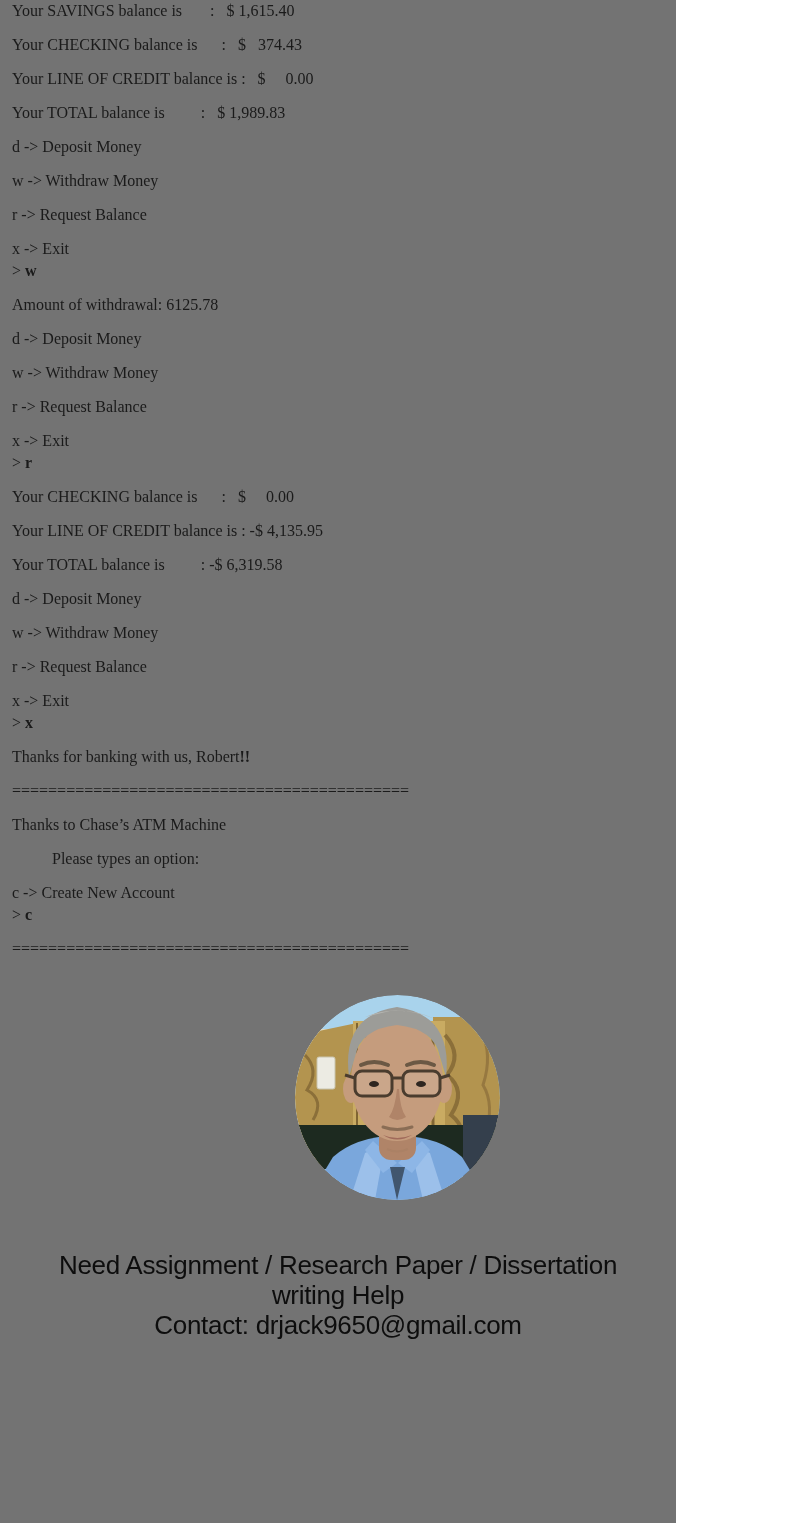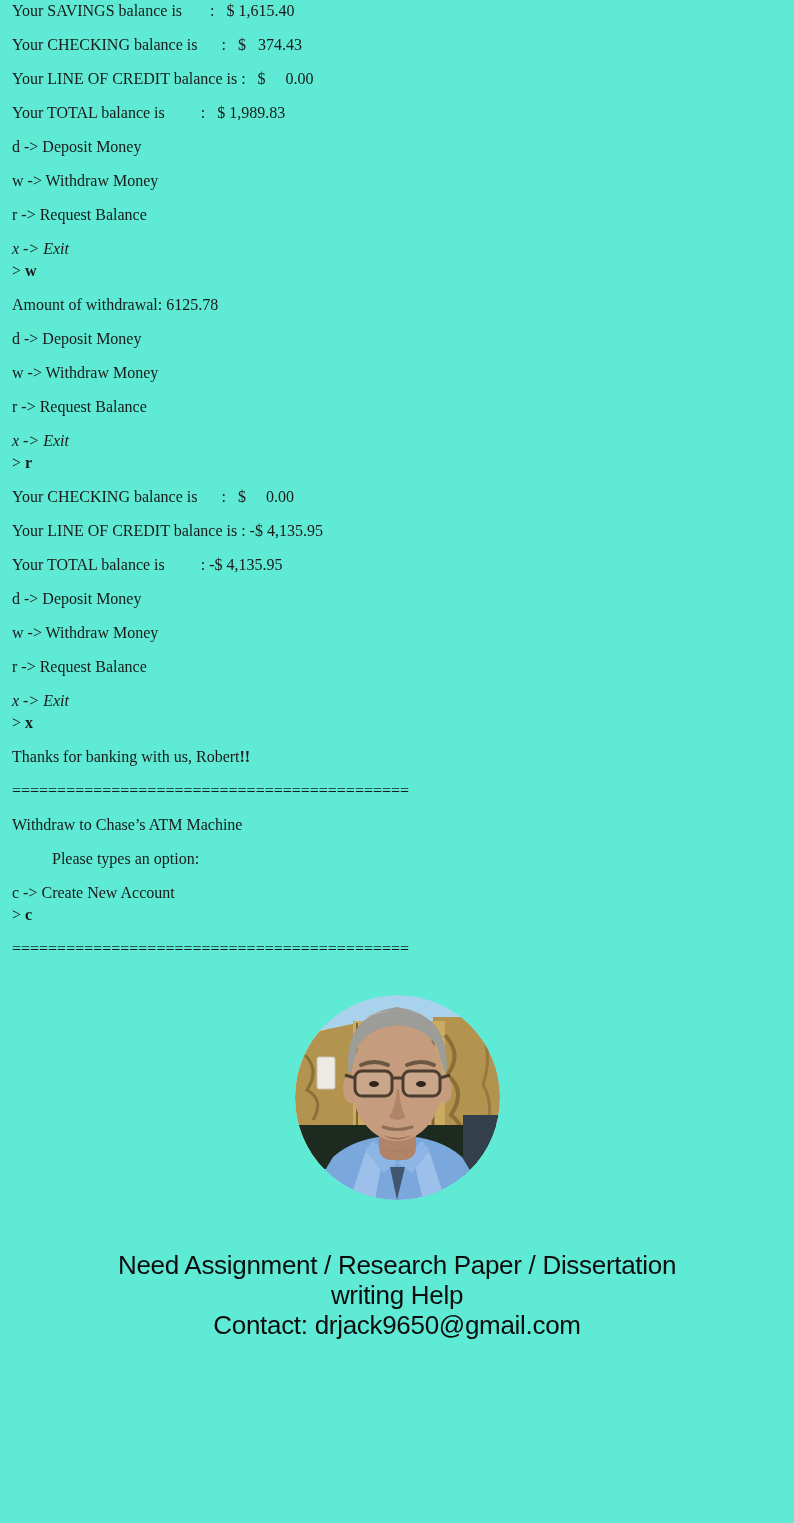--- a/index.html
+++ b/index.html
@@ -9,35 +9,35 @@
   }
   body {
     width: 794px;
     min-height: 1523px;
     font-family: "Liberation Serif", serif;
     font-size: 16px;
     color: #1a1a1a;
     overflow-x: hidden;
   }
   .page {
-    width: 794px;
+    width: 676px;
     min-height: 1523px;
-    background: #5eead4;
+    background: #737373;
   }
   .console {
     padding: 2px 8px 0 12px;
   }
   .cline {
     margin: 0 0 16px 0;
     line-height: 18px;
     white-space: pre-wrap;
   }
   .cline span { white-space: pre-wrap; }
   .cline .b { font-weight: bold; }
-  .cline .i { font-style: italic; }
+  .cline .i { }
   .prompt { margin-top: -12px; }
   .note { font-weight: bold; }
   .avatar-wrap {
     margin-top: 37px;
     width: 794px;
     display: flex;
     justify-content: center;
   }
   .avatar-circle {
     width: 205px;
@@ -74,29 +74,29 @@
       <p class="cline"><span class="i">x -&gt; Exit</span></p>
       <p class="cline prompt"><span>&gt; </span><span class="b">w</span></p>
       <p class="cline"><span>Amount of withdrawal: 6125.78</span></p>
       <p class="cline"><span>d -&gt; Deposit Money</span></p>
       <p class="cline"><span>w -&gt; Withdraw Money</span></p>
       <p class="cline"><span>r -&gt; Request Balance</span></p>
       <p class="cline"><span class="i">x -&gt; Exit</span></p>
       <p class="cline prompt"><span>&gt; </span><span class="b">r</span></p>
       <p class="cline"><span>Your CHECKING balance is      :   $     0.00</span></p>
       <p class="cline"><span>Your LINE OF CREDIT balance is : -$ 4,135.95</span></p>
-      <p class="cline"><span>Your TOTAL balance is         : -$ 4,135.95</span></p>
+      <p class="cline"><span>Your TOTAL balance is         : -$ 6,319.58</span></p>
       <p class="cline"><span>d -&gt; Deposit Money</span></p>
       <p class="cline"><span>w -&gt; Withdraw Money</span></p>
       <p class="cline"><span>r -&gt; Request Balance</span></p>
       <p class="cline"><span class="i">x -&gt; Exit</span></p>
       <p class="cline prompt"><span>&gt; </span><span class="b">x</span></p>
       <p class="cline"><span>Thanks for banking with us, Robert</span><span class="b">!!</span></p>
       <p class="cline"><span>============================================</span></p>
-      <p class="cline"><span>Withdraw to Chase’s ATM Machine</span></p>
+      <p class="cline"><span>Thanks to Chase’s ATM Machine</span></p>
       <p class="cline"><span>          Please types an option:</span></p>
       <p class="cline"><span>c -&gt; Create New Account</span></p>
       <p class="cline prompt"><span>&gt; </span><span class="b">c</span></p>
       <p class="cline"><span>============================================</span></p>
     </div>
 
   <div class="avatar-wrap">
     <svg class="avatar-circle" width="205" height="205" viewBox="0 0 205 205" xmlns="http://www.w3.org/2000/svg">
       <defs>
         <clipPath id="avclip">

